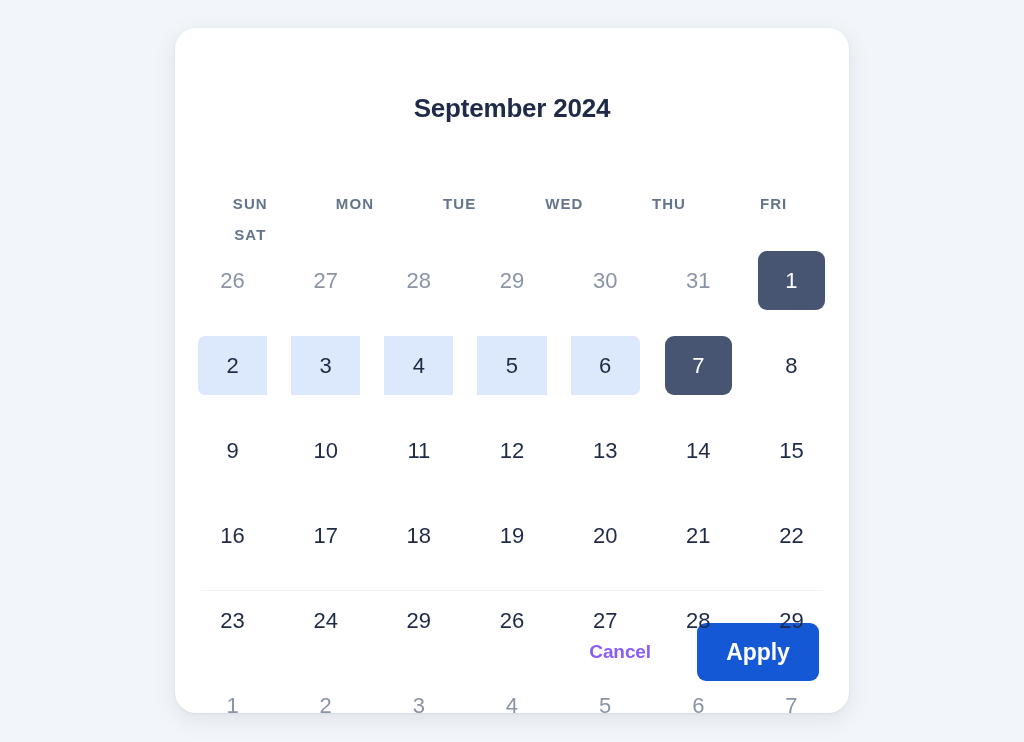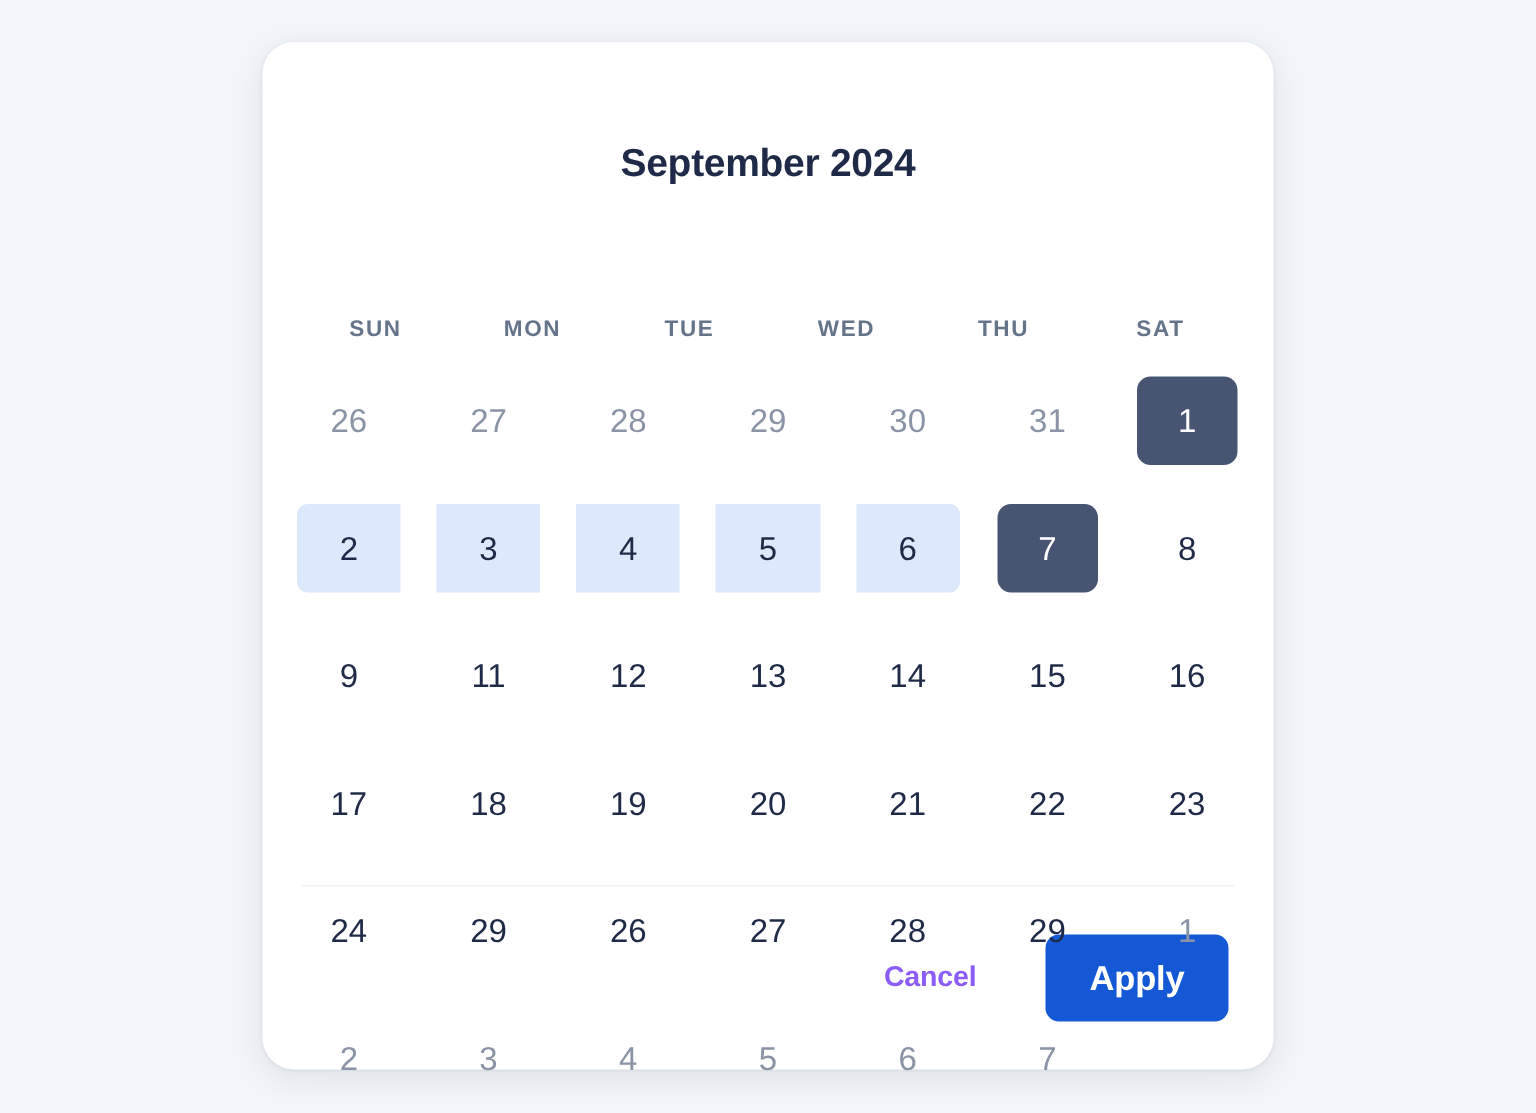--- a/index.html
+++ b/index.html
@@ -204,20 +204,21 @@
     <div class="cal-header">
       <div class="month-title">September 2024</div>
     </div>
 
     <div class="weekday-row">
         <div class="weekday-cell">SUN</div>
         <div class="weekday-cell">MON</div>
         <div class="weekday-cell">TUE</div>
         <div class="weekday-cell">WED</div>
         <div class="weekday-cell">THU</div>
+        <div class="weekday-cell">FRI</div>
         <div class="weekday-cell">SAT</div>
       </div>
 
     <div class="day-grid">
         <div class="day-cell muted">
           <span class="day-num">26</span>
         </div>
         <div class="day-cell muted">
           <span class="day-num">27</span>
         </div>
@@ -252,20 +253,23 @@
           <span class="day-num">6</span>
         </div>
         <div class="day-cell selected">
           <span class="day-num">7</span>
         </div>
         <div class="day-cell">
           <span class="day-num">8</span>
         </div>
         <div class="day-cell">
           <span class="day-num">9</span>
+        </div>
+        <div class="day-cell">
+          <span class="day-num">10</span>
         </div>
         <div class="day-cell">
           <span class="day-num">11</span>
         </div>
         <div class="day-cell">
           <span class="day-num">12</span>
         </div>
         <div class="day-cell">
           <span class="day-num">13</span>
         </div>

